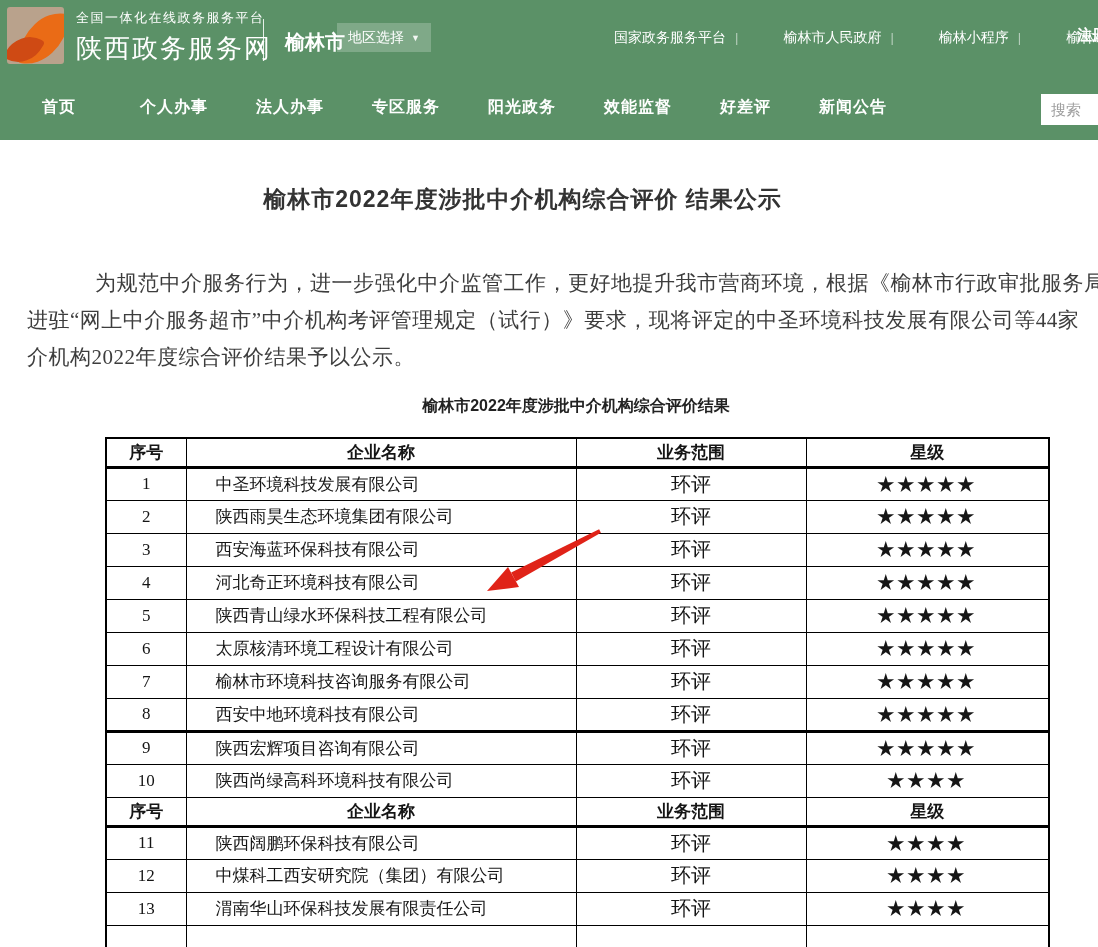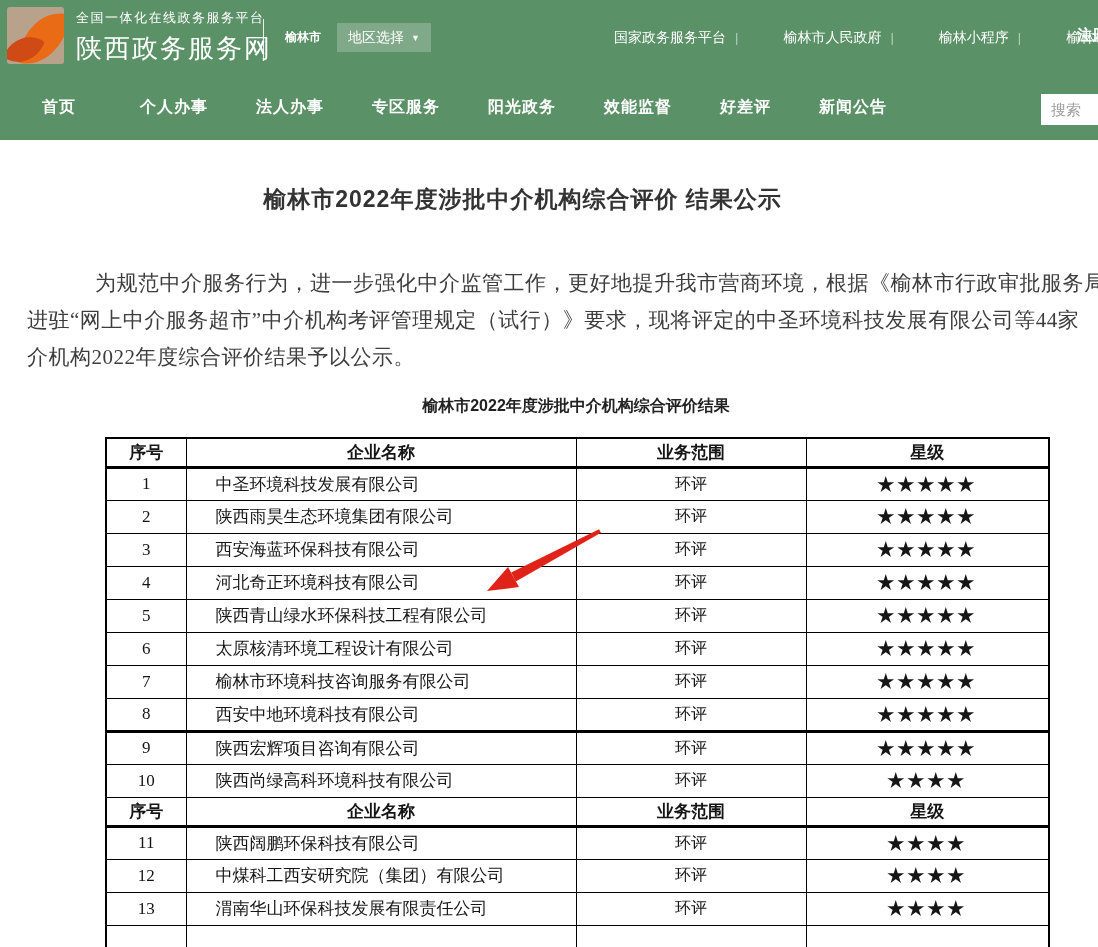--- a/index.html
+++ b/index.html
@@ -10,21 +10,21 @@
   }
   
   .topbar { position:absolute; left:0; top:0; width:1130px; height:140px; background:#5b9167; }
   .logo { position:absolute; left:7px; top:7px; width:57px; height:57px; background:#b9a28c; border-radius:3px; overflow:hidden; }
   .leafA { position:absolute; left:14px; top:4px; width:45px; height:55px; background:#ea6b16; border-radius:90% 8% 90% 8%; transform:rotate(8deg); }
   .leafB { position:absolute; left:2px; top:26px; width:30px; height:33px; background:#cf4a14; border-radius:85% 10% 85% 10%; transform:rotate(28deg); }
   .brand { position:absolute; left:76px; top:9px; color:#fff; }
   .brand .platform { font-size:13px; letter-spacing:1.5px; }
   .brand .sitename { font-size:26px; letter-spacing:2px; margin-top:4px; font-weight:400; }
   .vdivider { position:absolute; left:263px; top:19px; width:1px; height:42px; background:rgba(255,255,255,.85); }
-  .city { position:absolute; left:285px; top:29px; font-size:12px; font-weight:bold; color:#fff; }
+  .city { position:absolute; left:285px; top:29px; font-size:20px; font-weight:bold; color:#fff; }
   .region-btn { position:absolute; left:337px; top:23px; height:29px; padding:0 11px; display:flex; align-items:center; gap:7px;
     background:rgba(255,255,255,.22); color:#fff; font-size:14px; cursor:pointer; border:none; }
   .region-btn .caret { font-size:9px; opacity:.9; }
   .top-links { position:absolute; left:578px; top:0; height:75px; display:flex; align-items:center; gap:9px;
     color:#fff; font-size:14px; white-space:nowrap; }
   .top-links a { color:#fff; text-decoration:none;margin-left:36px; }
   .top-links .sep { opacity:.55; font-size:13px; }
   .register { position:absolute; left:1077px; top:26px; color:#fff; font-size:15px; font-weight:bold; text-decoration:none; }
   
   .nav-row { position:absolute; left:0; top:75px; width:1130px; height:65px; }
@@ -41,21 +41,21 @@
   .para-line { white-space:nowrap; height:37px; line-height:37px; letter-spacing:.5px; }
   .para-line:first-child { padding-left:68px; }
   .table-caption { margin-top:20px; width:1152px; text-align:center; font-size:16px; font-weight:600; color:#222; }
   table.eval { margin:20px 0 0 105px; width:943px; border-collapse:collapse; table-layout:fixed;
     font-family:"Liberation Serif", serif; color:#151515; border:2px solid #000; }
   col.c-no{width:80px;} col.c-name{width:390px;} col.c-scope{width:230px;} col.c-stars{width:243px;}
   .eval th, .eval td { border:1px solid #000; }
   .eval th { height:29px; font-size:17px; font-weight:bold; text-align:center; border-bottom-width:3px; }
   .eval td { height:33px; font-size:17px; }
   td.no, td.scope, td.stars { text-align:center; }
-  td.scope { font-size:16px; }
+  td.scope { font-size:20px; }
   td.name { text-align:left; padding-left:29px; }
   td.stars { font-size:19px; letter-spacing:3px; font-weight:bold; }
   tr.section-break td { border-bottom-width:3px; }
   tr.sliver td { height:33px; }
   
   .arrow-svg { position:absolute; left:480px; top:524px; pointer-events:none; z-index:5; }
 </style>
 </head>
 <body>
 

